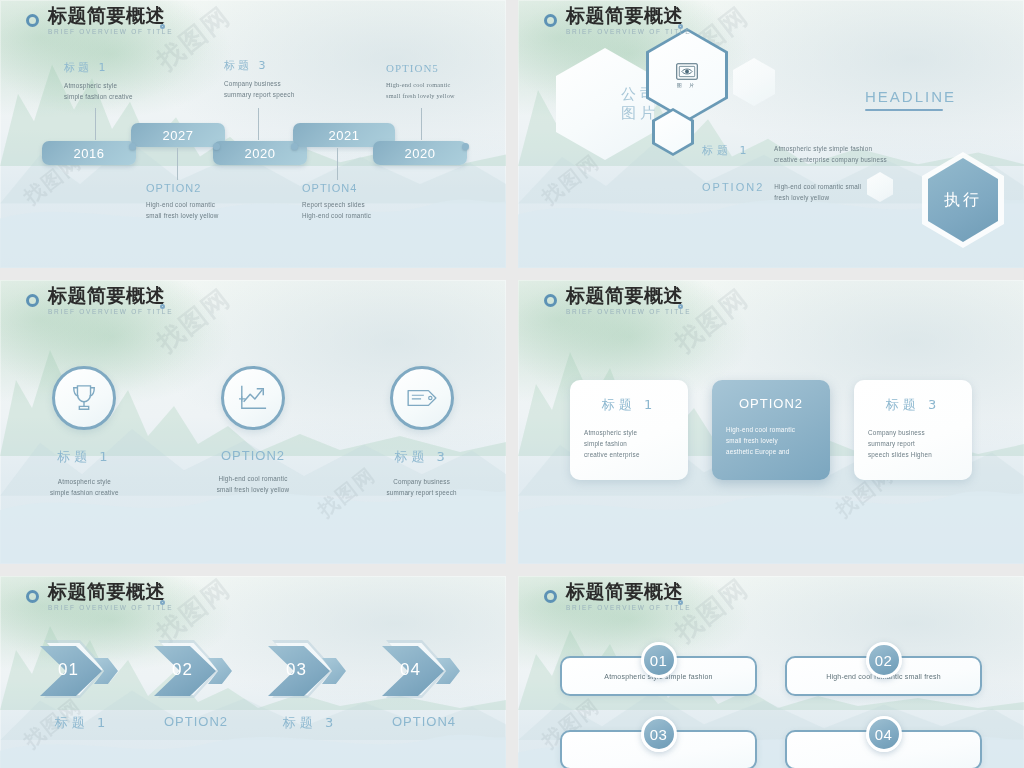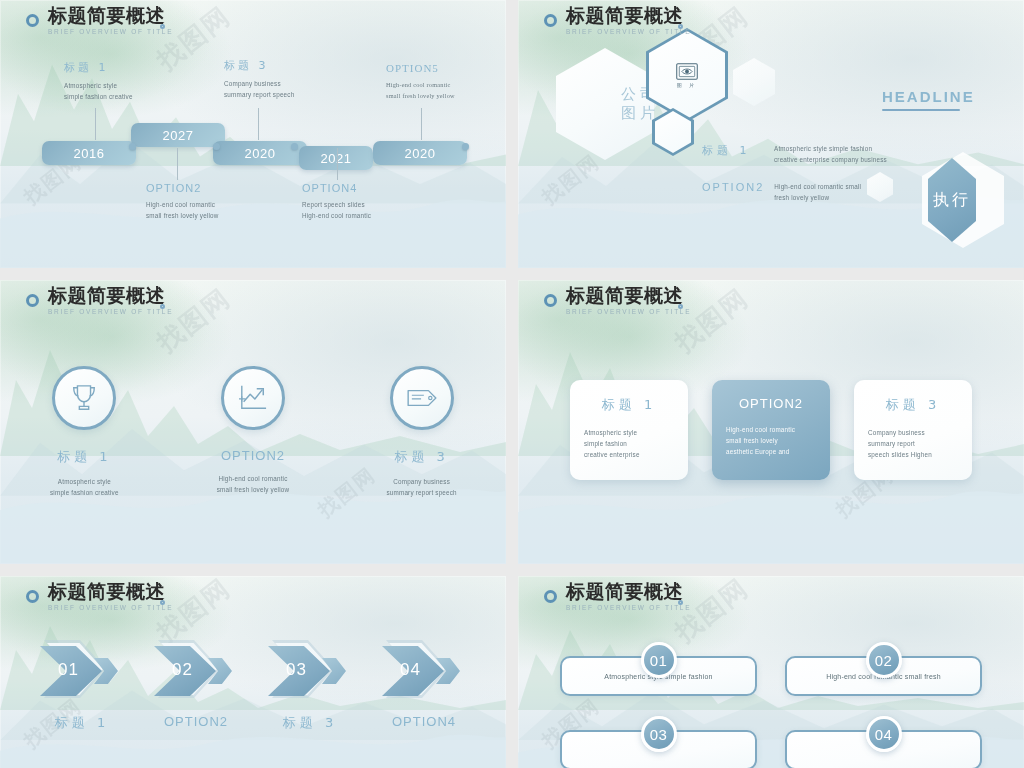--- a/index.html
+++ b/index.html
@@ -231,21 +231,21 @@
         <div class="hdr-en">BRIEF OVERVIEW OF TITLE</div>
       </div>
     </div>
     <div class="hdr-dot"></div>
 
     <div class="tl">
 
       <div class="tl-bar" style="left:42px;top:141px;width:94px;">2016</div>
       <div class="tl-bar" style="left:131px;top:123px;width:94px;">2027</div>
       <div class="tl-bar" style="left:213px;top:141px;width:94px;">2020</div>
-      <div class="tl-bar" style="left:299px;top:123px;width:74px;margin-top:23px;">2021</div>
+      <div class="tl-bar" style="left:293px;top:123px;width:102px;">2021</div>
       <div class="tl-bar" style="left:373px;top:141px;width:94px;">2020</div>
 
       <div class="tl-knob" style="left:129px;top:143px;"></div>
       <div class="tl-knob" style="left:213px;top:143px;"></div>
       <div class="tl-knob" style="left:291px;top:143px;"></div>
       <div class="tl-knob" style="left:462px;top:143px;"></div>
 
       <div class="tl-stem" style="left:95px;top:108px;height:32px;"></div>
       <div class="tl-stem" style="left:177px;top:148px;height:32px;"></div>
       <div class="tl-stem" style="left:258px;top:108px;height:32px;"></div>
@@ -344,24 +344,24 @@
         </div>
       </div>
 
       <div class="hex hex-white" style="left:215px;top:58px;width:42px;height:48px;opacity:.85;"></div>
       <div class="hex-ring" style="left:134px;top:108px;width:42px;height:48px;">
         <div class="inner"></div>
       </div>
       <div class="hex hex-white" style="left:349px;top:172px;width:26px;height:30px;opacity:.9;"></div>
 
       <div class="hex-solid-frame" style="left:404px;top:152px;width:82px;height:96px;"></div>
-      <div class="hex hex-solid" style="left:410px;top:158px;width:48px;height:84px;font-size:16px;letter-spacing:3px;">执行</div>
-    </div>
-
-    <div class="headline" style="left:364px;top:88px;width:78px;font-weight:bold;">
+      <div class="hex hex-solid" style="left:410px;top:158px;width:70px;height:84px;font-size:16px;letter-spacing:3px;">执行</div>
+    </div>
+
+    <div class="headline" style="left:347px;top:88px;width:78px;">
       <div class="h">HEADLINE</div>
       <div class="rule"></div>
     </div>
 
     <div class="hx-row" style="left:184px;top:143px;">
       <div class="k cn">标题 1</div>
       <div class="body-txt">
         <div>Atmospheric style simple fashion</div>
         <div>creative enterprise company business</div>
       </div>

